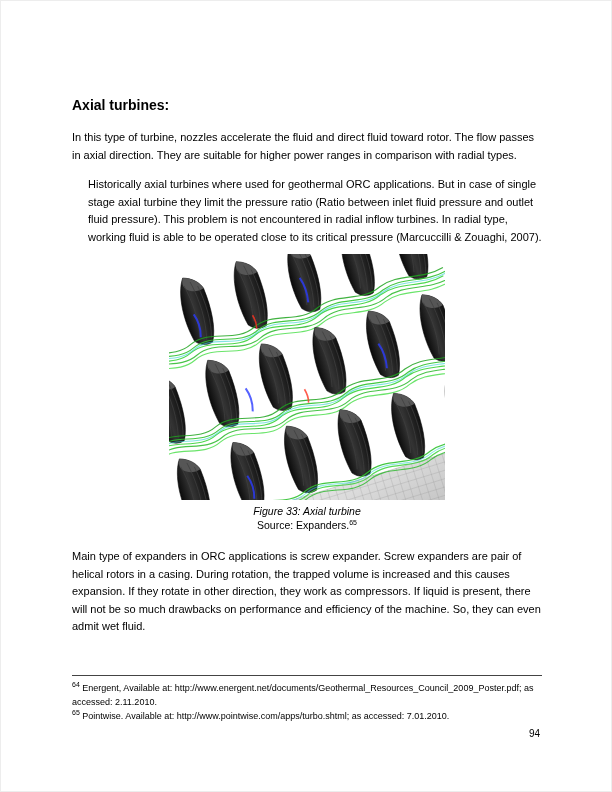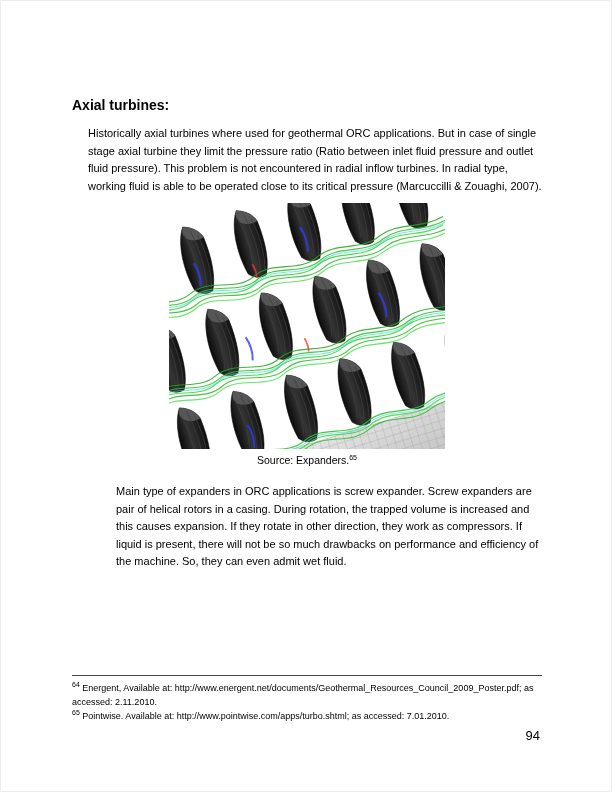--- a/index.html
+++ b/index.html
@@ -16,41 +16,42 @@
     overflow: hidden;
     border: 1px solid #ededed;
   }
   .content { position: absolute; left: 71px; width: 470px; top: 0; }
   .doc-heading { font-size: 14px; font-weight: bold; margin: 0; }
   .h-axial { margin-top: 96px; }
   .h-expanders { margin-top: 18px; }
   .doc-para { margin: 0; line-height: 17.5px; }
   .p1 { margin-top: 16px; }
   .p2 { margin-top: 12px; margin-left: 16px; }
-  .p3 { margin-top: 16px; margin-left: 44px; }
+  .p3 { margin-top: 16px; }
   .figure { margin-top: 8px; text-align: center; }
   .cfd { width: 276px; height: 246px; display: inline-block; background: #ffffff; }
   .caption { margin-top: 2px; line-height: 14px; font-size: 10.5px; }
   .cap-title { font-style: italic; }
   sup { font-size: 7px; vertical-align: super; line-height: 0; }
   .footnotes {
     position: absolute; left: 71px; width: 470px; top: 674px;
     font-size: 9px; line-height: 14px; overflow-wrap: anywhere;
   }
   .fn-sep { border-top: 1px solid #444444; margin-bottom: 5px; width: 100%; height: 0; }
-  .page-number { position: absolute; top: 727px; right: 71px; font-size: 13px; }
+  .page-number { position: absolute; top: 727px; right: 71px; font-size: 10px; }
 </style>
 </head>
 <body>
 
 <div class="page">
   <div class="content">
 
     <h3 class="doc-heading h-axial">Axial turbines:</h3>
 
+    <p class="doc-para p1">In this type of turbine, nozzles accelerate the fluid and direct fluid toward rotor. The flow passes in axial direction. They are suitable for higher power ranges in comparison with radial types.</p>
 
     <p class="doc-para p2">Historically axial turbines where used for geothermal ORC applications. But in case of single stage axial turbine they limit the pressure ratio (Ratio between inlet fluid pressure and outlet fluid pressure). This problem is not encountered in radial inflow turbines. In radial type, working fluid is able to be operated close to its critical pressure (Marcuccilli &amp; Zouaghi, 2007).</p>
 
     <div class="figure">
       <svg class="cfd" viewBox="0 0 276 246" aria-hidden="true">
         <defs>
           <linearGradient id="bladeG" x1="0" x2="1" y1="0" y2="0">
             <stop offset="0" stop-color="#0a0a0a"></stop>
             <stop offset="0.45" stop-color="#343434"></stop>
             <stop offset="1" stop-color="#101010"></stop>
@@ -121,20 +122,21 @@
           <g fill="none" stroke-width="1.1">
             <use href="#sl" transform="translate(-30,230)" stroke="#2fc22f" opacity="0.9"></use>
             <use href="#sl" transform="translate(-28,234)" stroke="#3bd43b" opacity="0.85"></use>
             <use href="#sl" transform="translate(-31,238)" stroke="#28b828" opacity="0.8"></use>
             <use href="#sl" transform="translate(-29,232)" stroke="#30cfd0" opacity="0.55"></use>
           </g>
           <path d="M52,200 q4,12 0,24" stroke="#2a3bff" stroke-width="2" fill="none" opacity="0.8"></path>
         </g>
       </svg>
       <div class="caption">
+        <div class="cap-title">Figure 33: Axial turbine</div>
         <div class="cap-source"><span>Source: Expanders.</span><sup>65</sup></div>
       </div>
     </div>
 
 
     <p class="doc-para p3">Main type of expanders in ORC applications is screw expander.  Screw expanders are pair of helical rotors in a casing. During rotation, the trapped volume is increased and this causes expansion. If they rotate in other direction, they work as compressors. If liquid is present, there will not be so much drawbacks on performance and efficiency of the machine. So, they can even admit wet fluid.</p>
 
   </div>
 
   <div class="footnotes">

